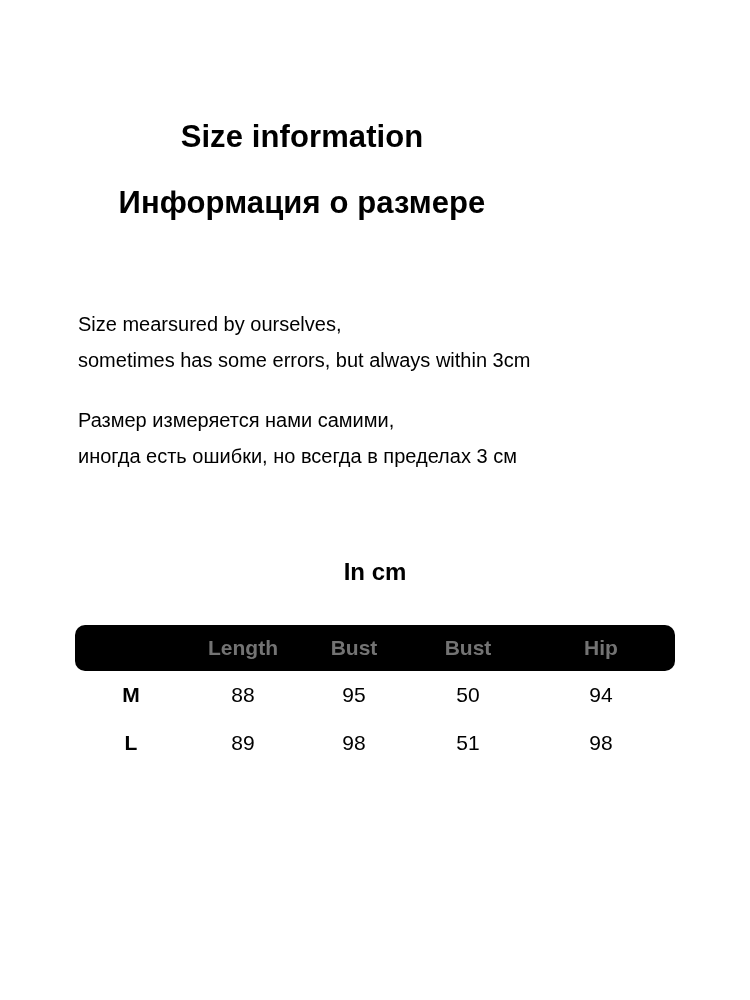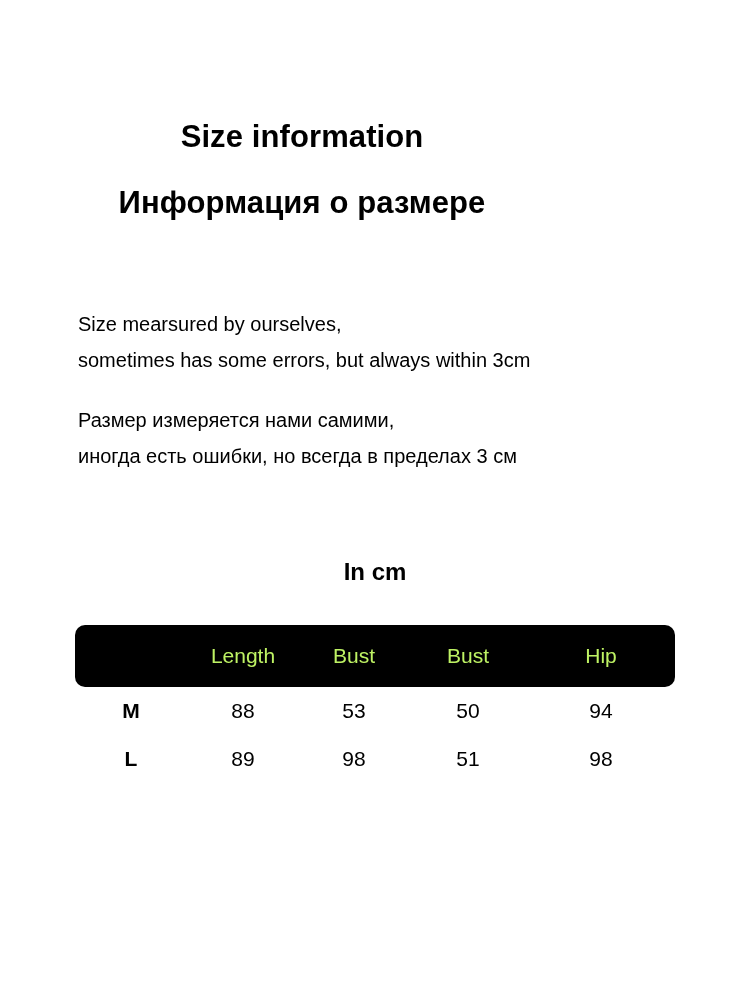--- a/index.html
+++ b/index.html
@@ -88,24 +88,24 @@
   .size-table td {
     padding: 0;
     text-align: center;
     vertical-align: middle;
   }
 
   .size-table thead tr {
     background: #000000;
   }
   .size-table thead th {
-    height: 62px;
-    color: #bef264;
+    height: 46px;
+    color: #737373;
     font-size: 21px;
-    font-weight: normal;
+    font-weight: bold;
   }
   .size-table thead th:first-child {
     border-top-left-radius: 10px;
     border-bottom-left-radius: 10px;
   }
   .size-table thead th:last-child {
     border-top-right-radius: 10px;
     border-bottom-right-radius: 10px;
   }
 
@@ -159,21 +159,21 @@
         <th>Length</th>
         <th>Bust</th>
         <th>Bust</th>
         <th>Hip</th>
       </tr>
     </thead>
     <tbody>
       <tr>
         <td class="size-name">M</td>
         <td>88</td>
-        <td>53</td>
+        <td>95</td>
         <td>50</td>
         <td>94</td>
       </tr>
       <tr>
         <td class="size-name">L</td>
         <td>89</td>
         <td>98</td>
         <td>51</td>
         <td>98</td>
       </tr>

